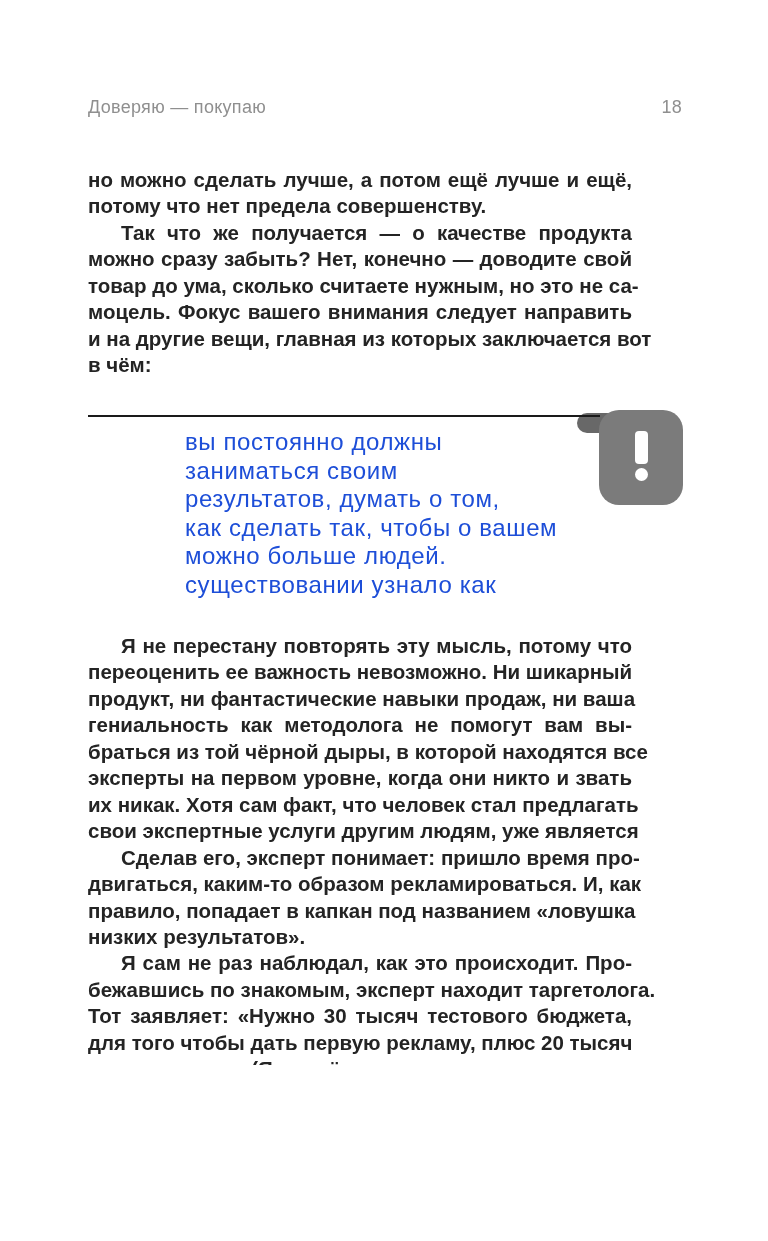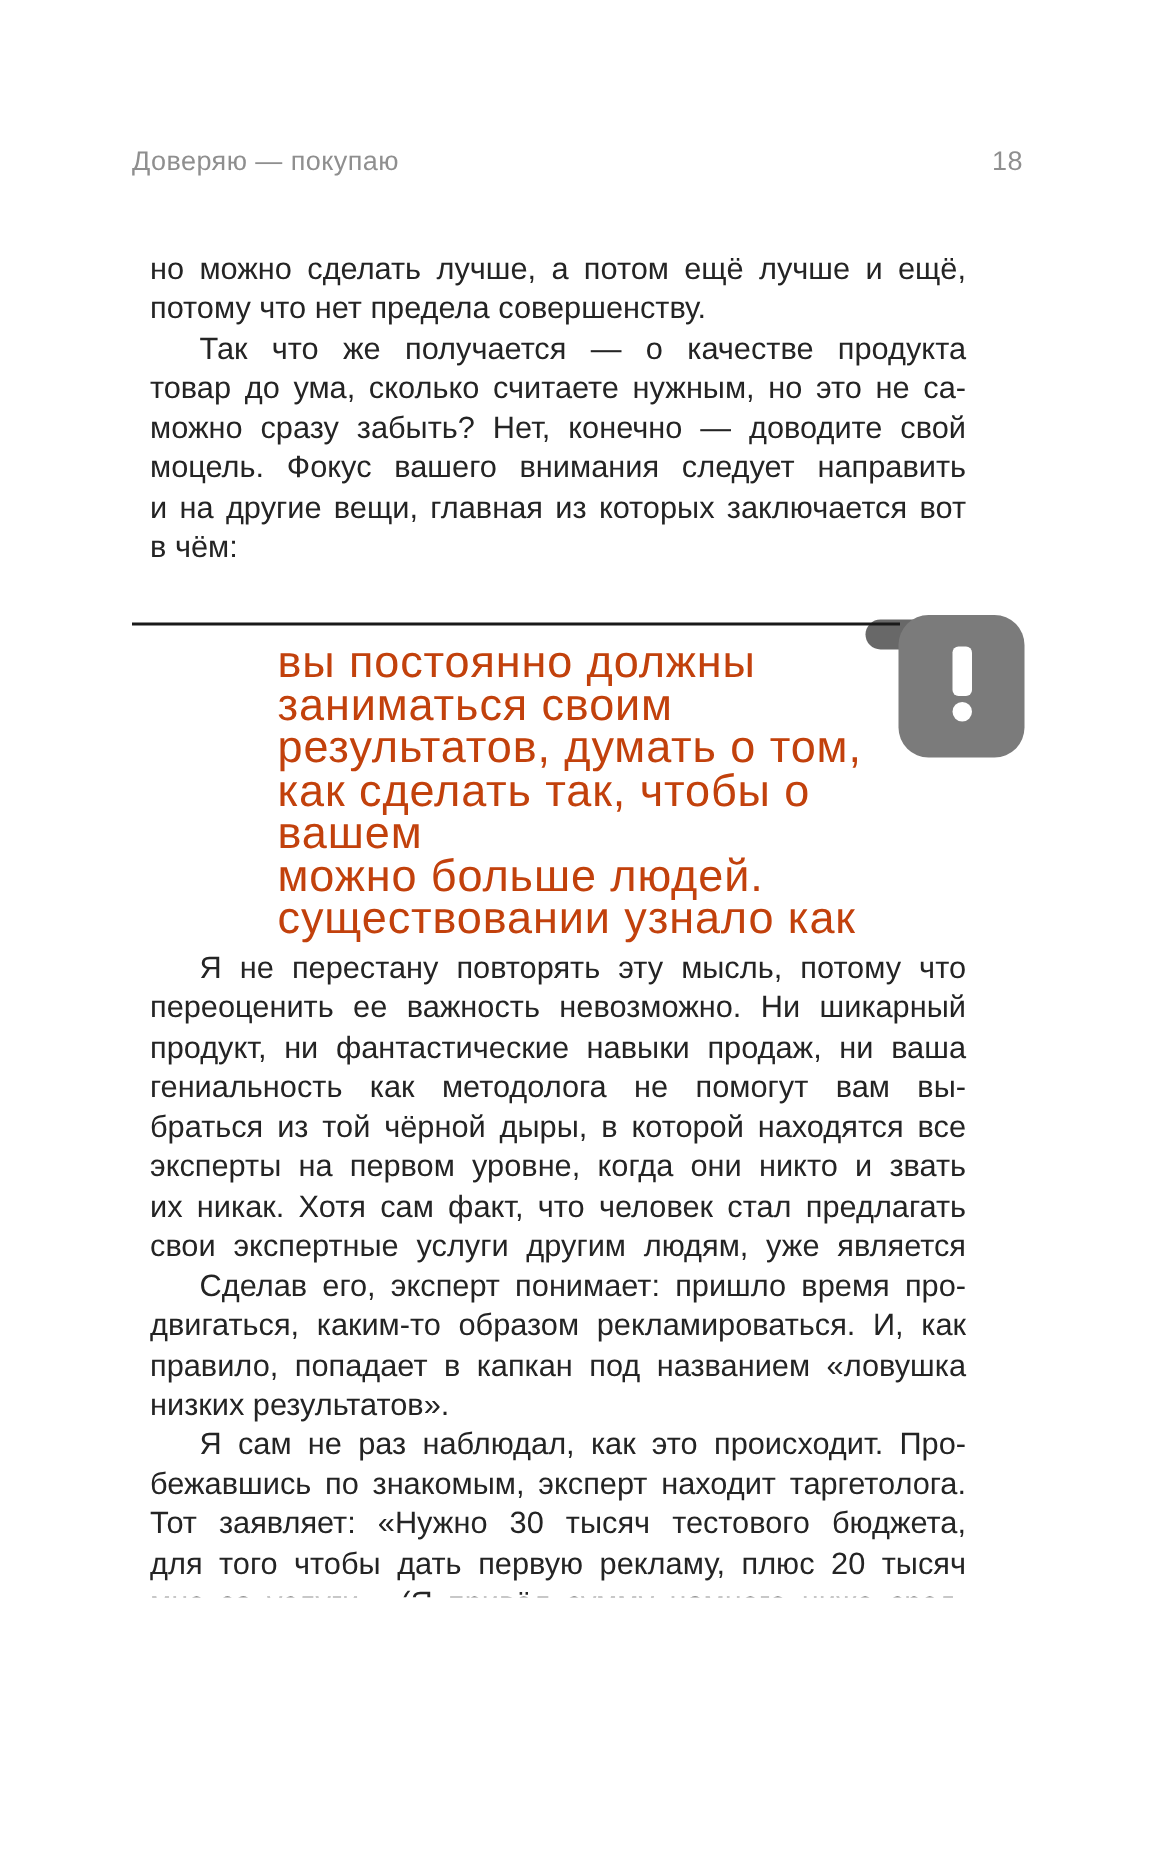--- a/index.html
+++ b/index.html
@@ -24,24 +24,25 @@
     align-items: baseline;
     font-size: 18px;
     line-height: 22px;
     color: #8f8f8f;
     letter-spacing: 0.3px;
   }
 
   
   .block {
     position: absolute;
-    left: 100px;
+    left: 88px;
     width: 544px;
     font-size: 20.5px;
     color: #242424;
+    font-weight: bold;
   }
   .block-top    { top: 167px; }
   .block-bottom { top: 633px; }
   .bline {
     line-height: 26.45px;
     text-align: justify;
     text-align-last: justify;
     white-space: nowrap;
   }
   .bline.end { text-align-last: left; white-space: normal; }
@@ -97,42 +98,42 @@
     background: #ffffff;
     border-radius: 50%;
   }
 
   
   .quote {
     position: absolute;
     left: 185px;
     top: 428px;
     width: 430px;
-    font-size: 30px;
+    font-size: 24px;
     line-height: 28.5px;
-    color: #c2410c;
+    color: #1d4ed8;
     letter-spacing: 0.6px;
   }
 </style>
 </head>
 <body>
 
 <div class="page">
 
   <div class="header">
     <span>Доверяю — покупаю</span>
     <span>18</span>
   </div>
 
   <div class="block block-top">
     <div class="bline">но можно сделать лучше, а потом ещё лучше и ещё,</div>
     <div class="bline end">потому что нет предела совершенству.</div>
     <div class="bline ind">Так что же получается — о качестве продукта</div>
+    <div class="bline">можно сразу забыть? Нет, конечно — доводите свой</div>
     <div class="bline">товар до ума, сколько считаете нужным, но это не са-</div>
-    <div class="bline">можно сразу забыть? Нет, конечно — доводите свой</div>
     <div class="bline">моцель. Фокус вашего внимания следует направить</div>
     <div class="bline">и на другие вещи, главная из которых заключается вот</div>
     <div class="bline end">в чём:</div>
   </div>
 
   <div class="rule"></div>
 
   <div class="badge-fold"></div>
   <div class="badge">
     <div class="bar"></div>

